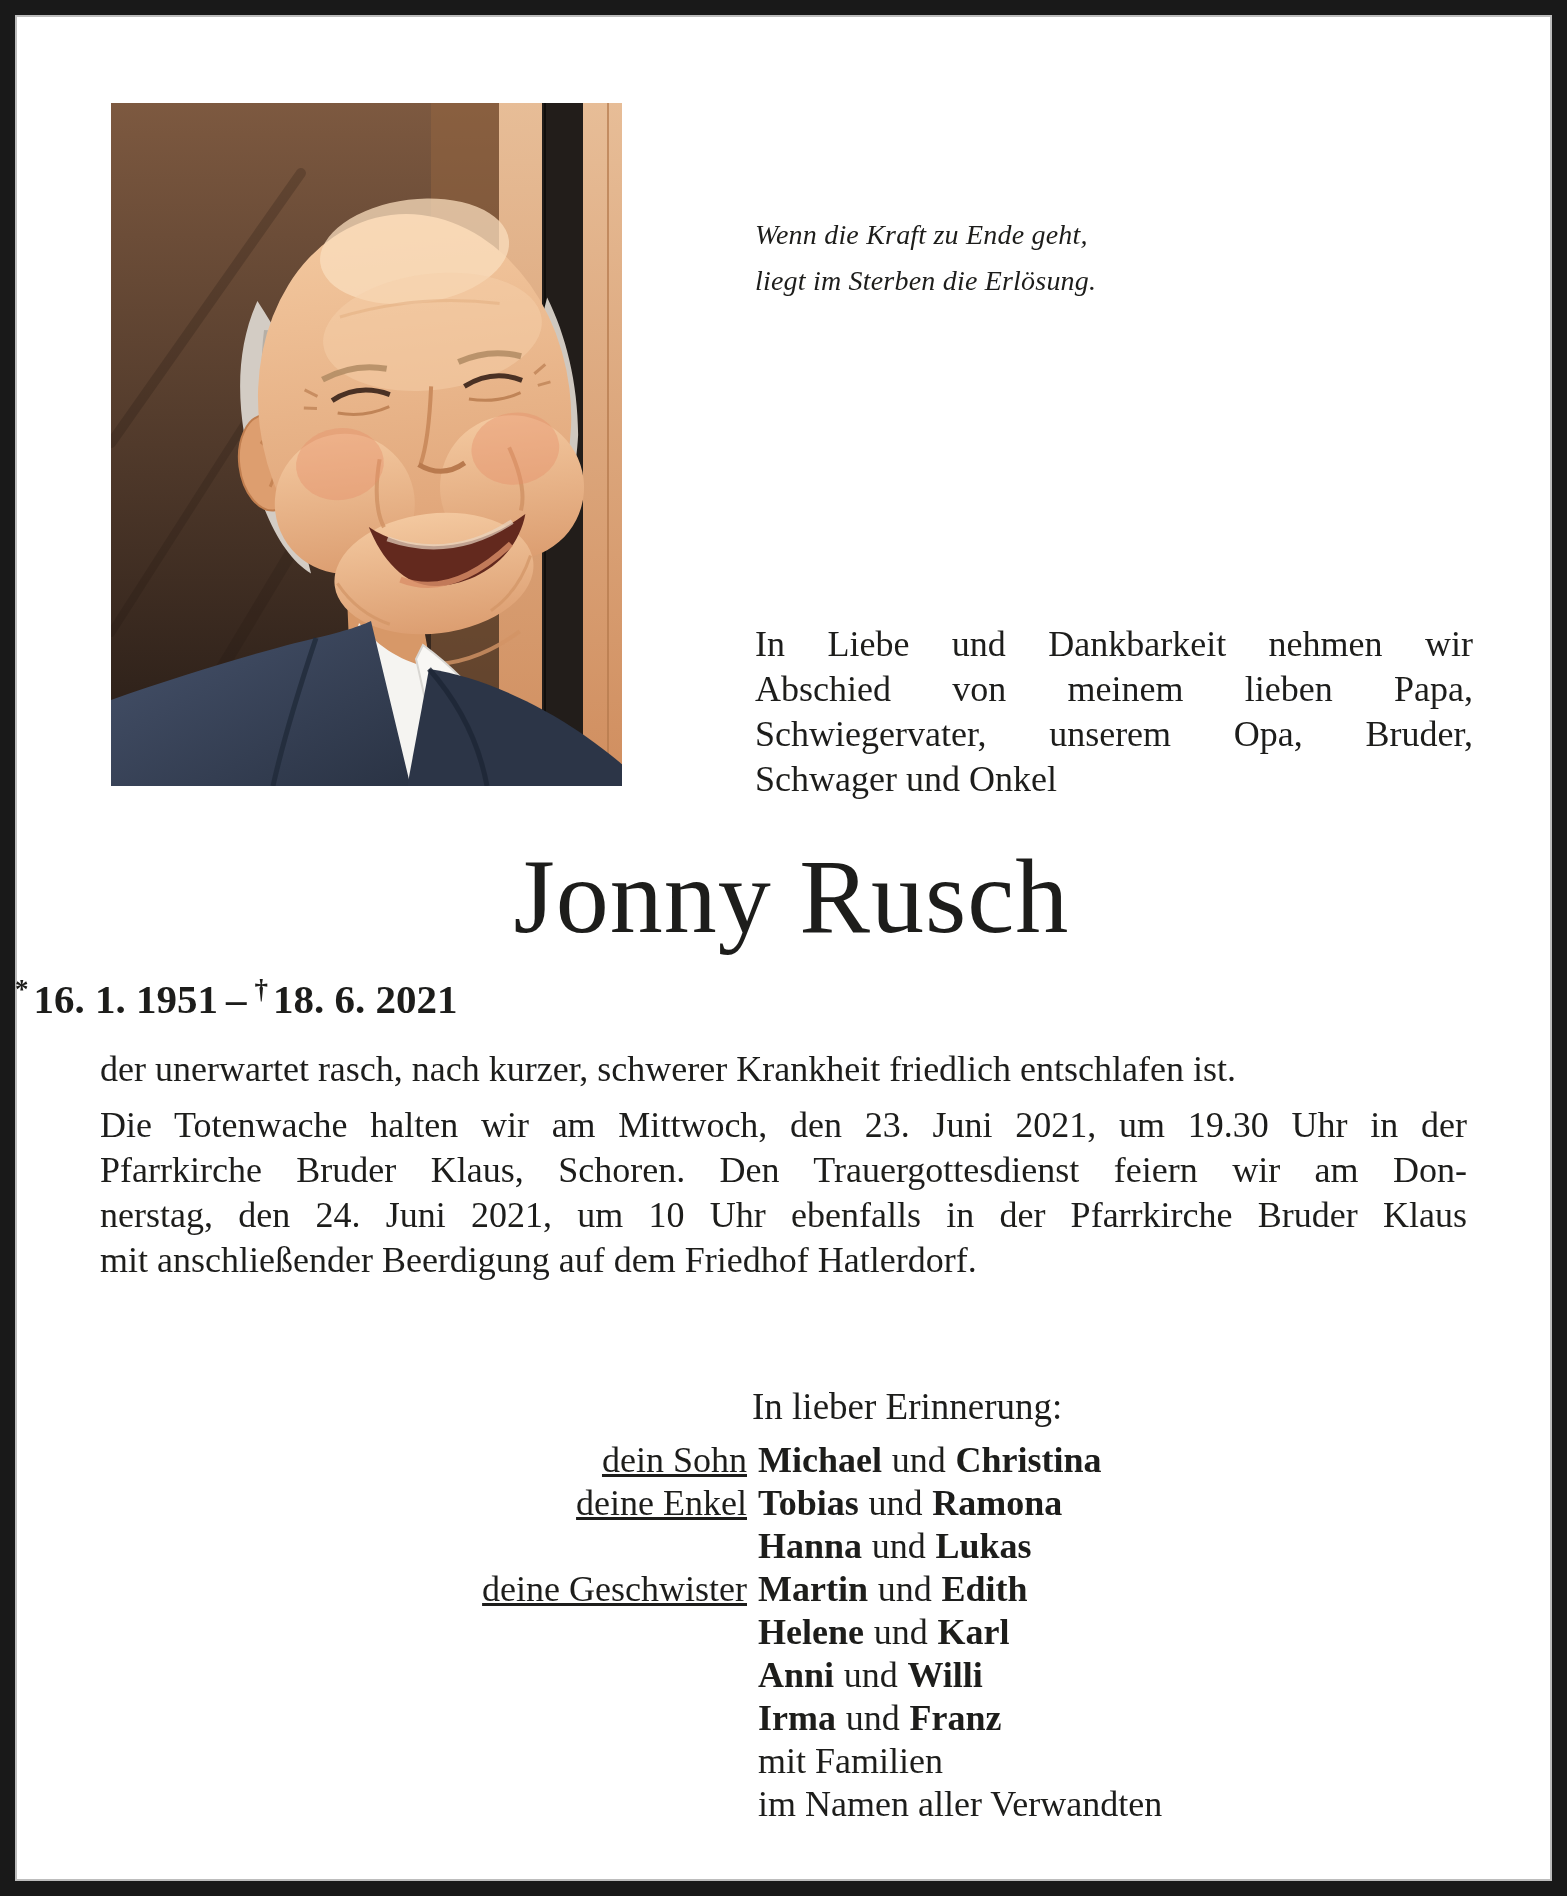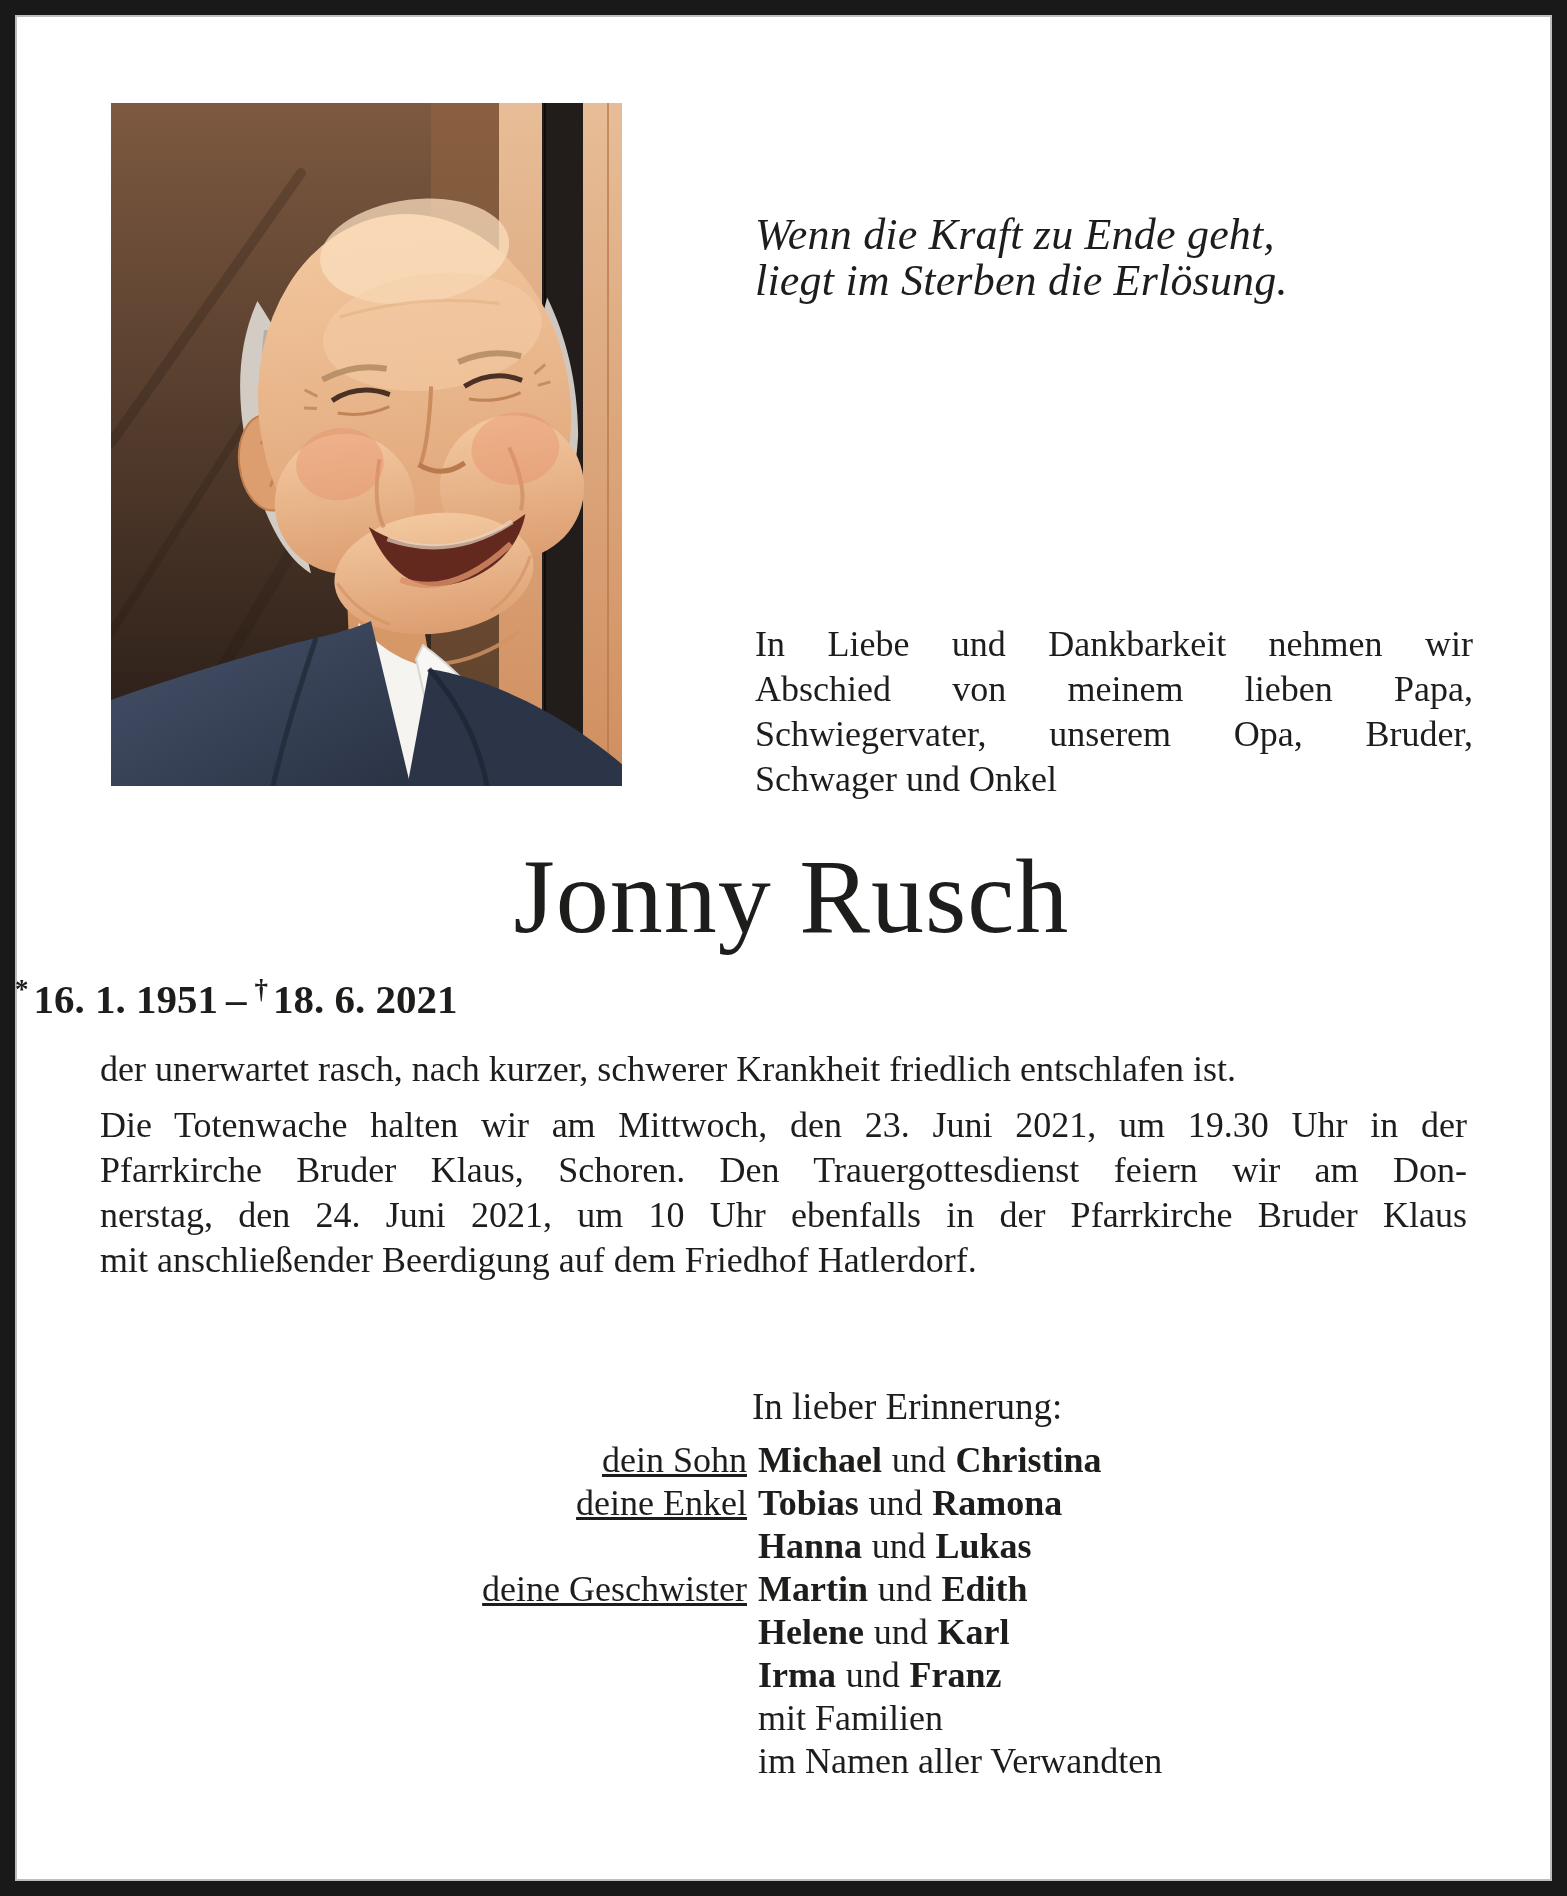--- a/index.html
+++ b/index.html
@@ -18,21 +18,21 @@
   }
   .abs { position: absolute; }
 
   
   .photo { left: 96px; top: 88px; width: 511px; height: 683px; }
 
   
   .quote {
     left: 740px; top: 197px;
     font-style: italic;
-    font-size: 44px;
+    font-size: 28px;
     line-height: 46px;
     letter-spacing: 0.2px;
   }
 
   
   .intro { left: 740px; top: 607px; width: 718px; font-size: 36px; line-height: 45px; }
   .jline { text-align: justify; text-align-last: justify; }
 
   
   .name-block { left: 0; right: 0; top: 823px; text-align: center; }
@@ -197,20 +197,24 @@
     <div class="rem-row">
       <div class="rem-label">deine Geschwister</div>
       <div class="rem-names"><b>Martin</b><span class="conj">und</span><b>Edith</b></div>
     </div>
     <div class="rem-row">
       <div class="rem-label"></div>
       <div class="rem-names"><b>Helene</b><span class="conj">und</span><b>Karl</b></div>
     </div>
     <div class="rem-row">
       <div class="rem-label"></div>
+      <div class="rem-names"><b>Anni</b><span class="conj">und</span><b>Willi</b></div>
+    </div>
+    <div class="rem-row">
+      <div class="rem-label"></div>
       <div class="rem-names"><b>Irma</b><span class="conj">und</span><b>Franz</b></div>
     </div>
     <div class="rem-row">
       <div class="rem-label"></div>
       <div class="rem-names">mit Familien</div>
     </div>
     <div class="rem-row">
       <div class="rem-label"></div>
       <div class="rem-names">im Namen aller Verwandten</div>
     </div>

